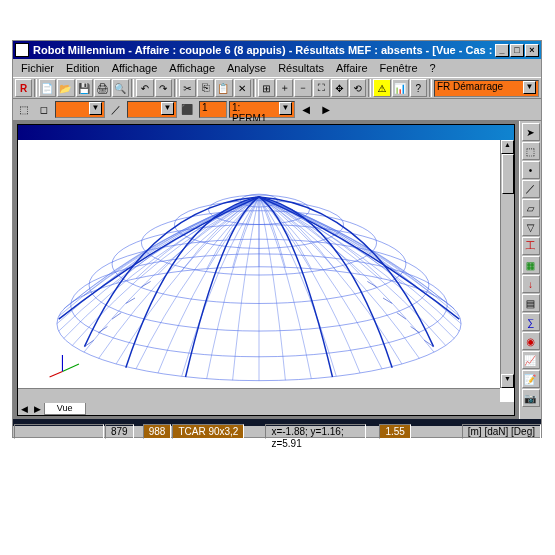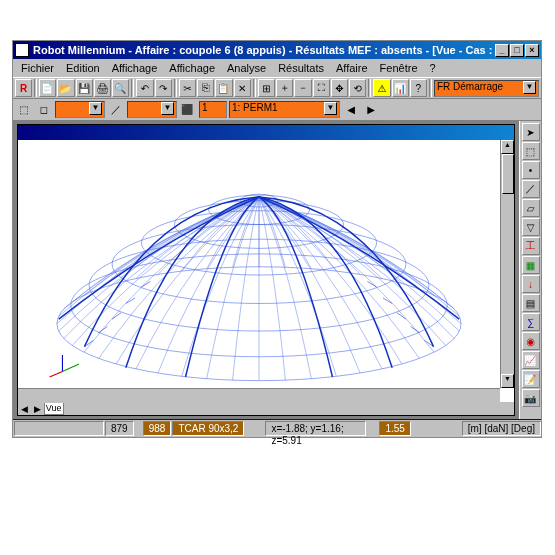--- a/index.html
+++ b/index.html
@@ -23,24 +23,24 @@
     .workspace { position: absolute; top: 80px; left: 0; right: 22px; bottom: 18px; background: #808080; }
     .mdiwin { position: absolute; top: 3px; left: 4px; right: 4px; bottom: 3px; background: #fff; border: 1px solid #000; }
     .mdititle { height: 15px; background: linear-gradient(to right, #000080, #1084d0); color: #fff; font-size: 10px; display: flex; align-items: center; padding: 0 3px; }
     .viewport { position: absolute; top: 15px; left: 0; right: 14px; bottom: 27px; background: #fff; overflow: hidden; }
     .viewport svg { width: 100%; height: 100%; }
     .vscroll { position: absolute; top: 15px; right: 0; width: 14px; bottom: 27px; background: #c0c0c0; border-left: 1px solid #808080; }
     .vscroll .thumb { position: absolute; top: 14px; left: 1px; right: 0; height: 40px; background: #c0c0c0; border: 1px solid #fff; border-right-color: #000; border-bottom-color: #000; }
     .vscroll .sbtn { position: absolute; left: 0; right: 0; height: 14px; background: #c0c0c0; border: 1px solid #fff; border-right-color: #000; border-bottom-color: #000; font-size: 7px; text-align: center; }
     .hscroll { position: absolute; left: 0; right: 14px; bottom: 13px; height: 14px; background: #c0c0c0; border-top: 1px solid #808080; display: flex; }
     .tabbar { position: absolute; left: 0; right: 0; bottom: 0; height: 13px; background: #c0c0c0; display: flex; align-items: center; font-size: 9px; }
-    .tabbar .tab { padding: 0 1px; background: #fff; border: 1px solid #808080; border-top: none; height: 12px; line-height: 11px; }
+    .tabbar .tab { padding: 0 12px; background: #fff; border: 1px solid #808080; border-top: none; height: 12px; line-height: 11px; }
     .righttool { position: absolute; top: 80px; right: 0; width: 22px; bottom: 18px; background: #c0c0c0; border-left: 1px solid #fff; padding-top: 2px; }
     .righttool .tbtn { margin: 0 auto 1px auto; }
-    .statusbar { position: absolute; left: 0; right: 0; bottom: 0; height: 18px; background: #c0c0c0; border-top: 1px solid #0f172a; display: flex; align-items: center; font-size: 10px; }
+    .statusbar { position: absolute; left: 0; right: 0; bottom: 0; height: 18px; background: #c0c0c0; border-top: 7px solid #0f172a; display: flex; align-items: center; font-size: 10px; }
     .statusbar .panel { border: 1px solid #808080; border-right-color: #fff; border-bottom-color: #fff; padding: 1px 5px; height: 15px; line-height: 12px; margin-left: 1px; }
     .statusbar .panel.blue { background: #a16207; color: #fff; }
   </style>
 </head>
 <body>
 
 <div class="outer">
 <div class="app">
 
   <div class="titlebar">
@@ -109,21 +109,21 @@
         </div>
     <div class="tbtn">／</div>
     <div class="combo" style="width:50px">
           <div style="flex:1"></div>
           <div class="arrow">▼</div>
         </div>
     <div class="tbtn">⬛</div>
     <div class="combo" style="width:28px">
       <span>1</span>
     </div>
-    <div class="combo" style="width:111px">
+    <div class="combo" style="width:66px">
       <span>1: PERM1</span>
       <div style="flex:1"></div>
       <div class="arrow">▼</div>
     </div>
     <div class="tbtn">◀</div>
     <div class="tbtn">▶</div>
   </div>
 
   <div class="workspace">
     <div class="mdiwin">

